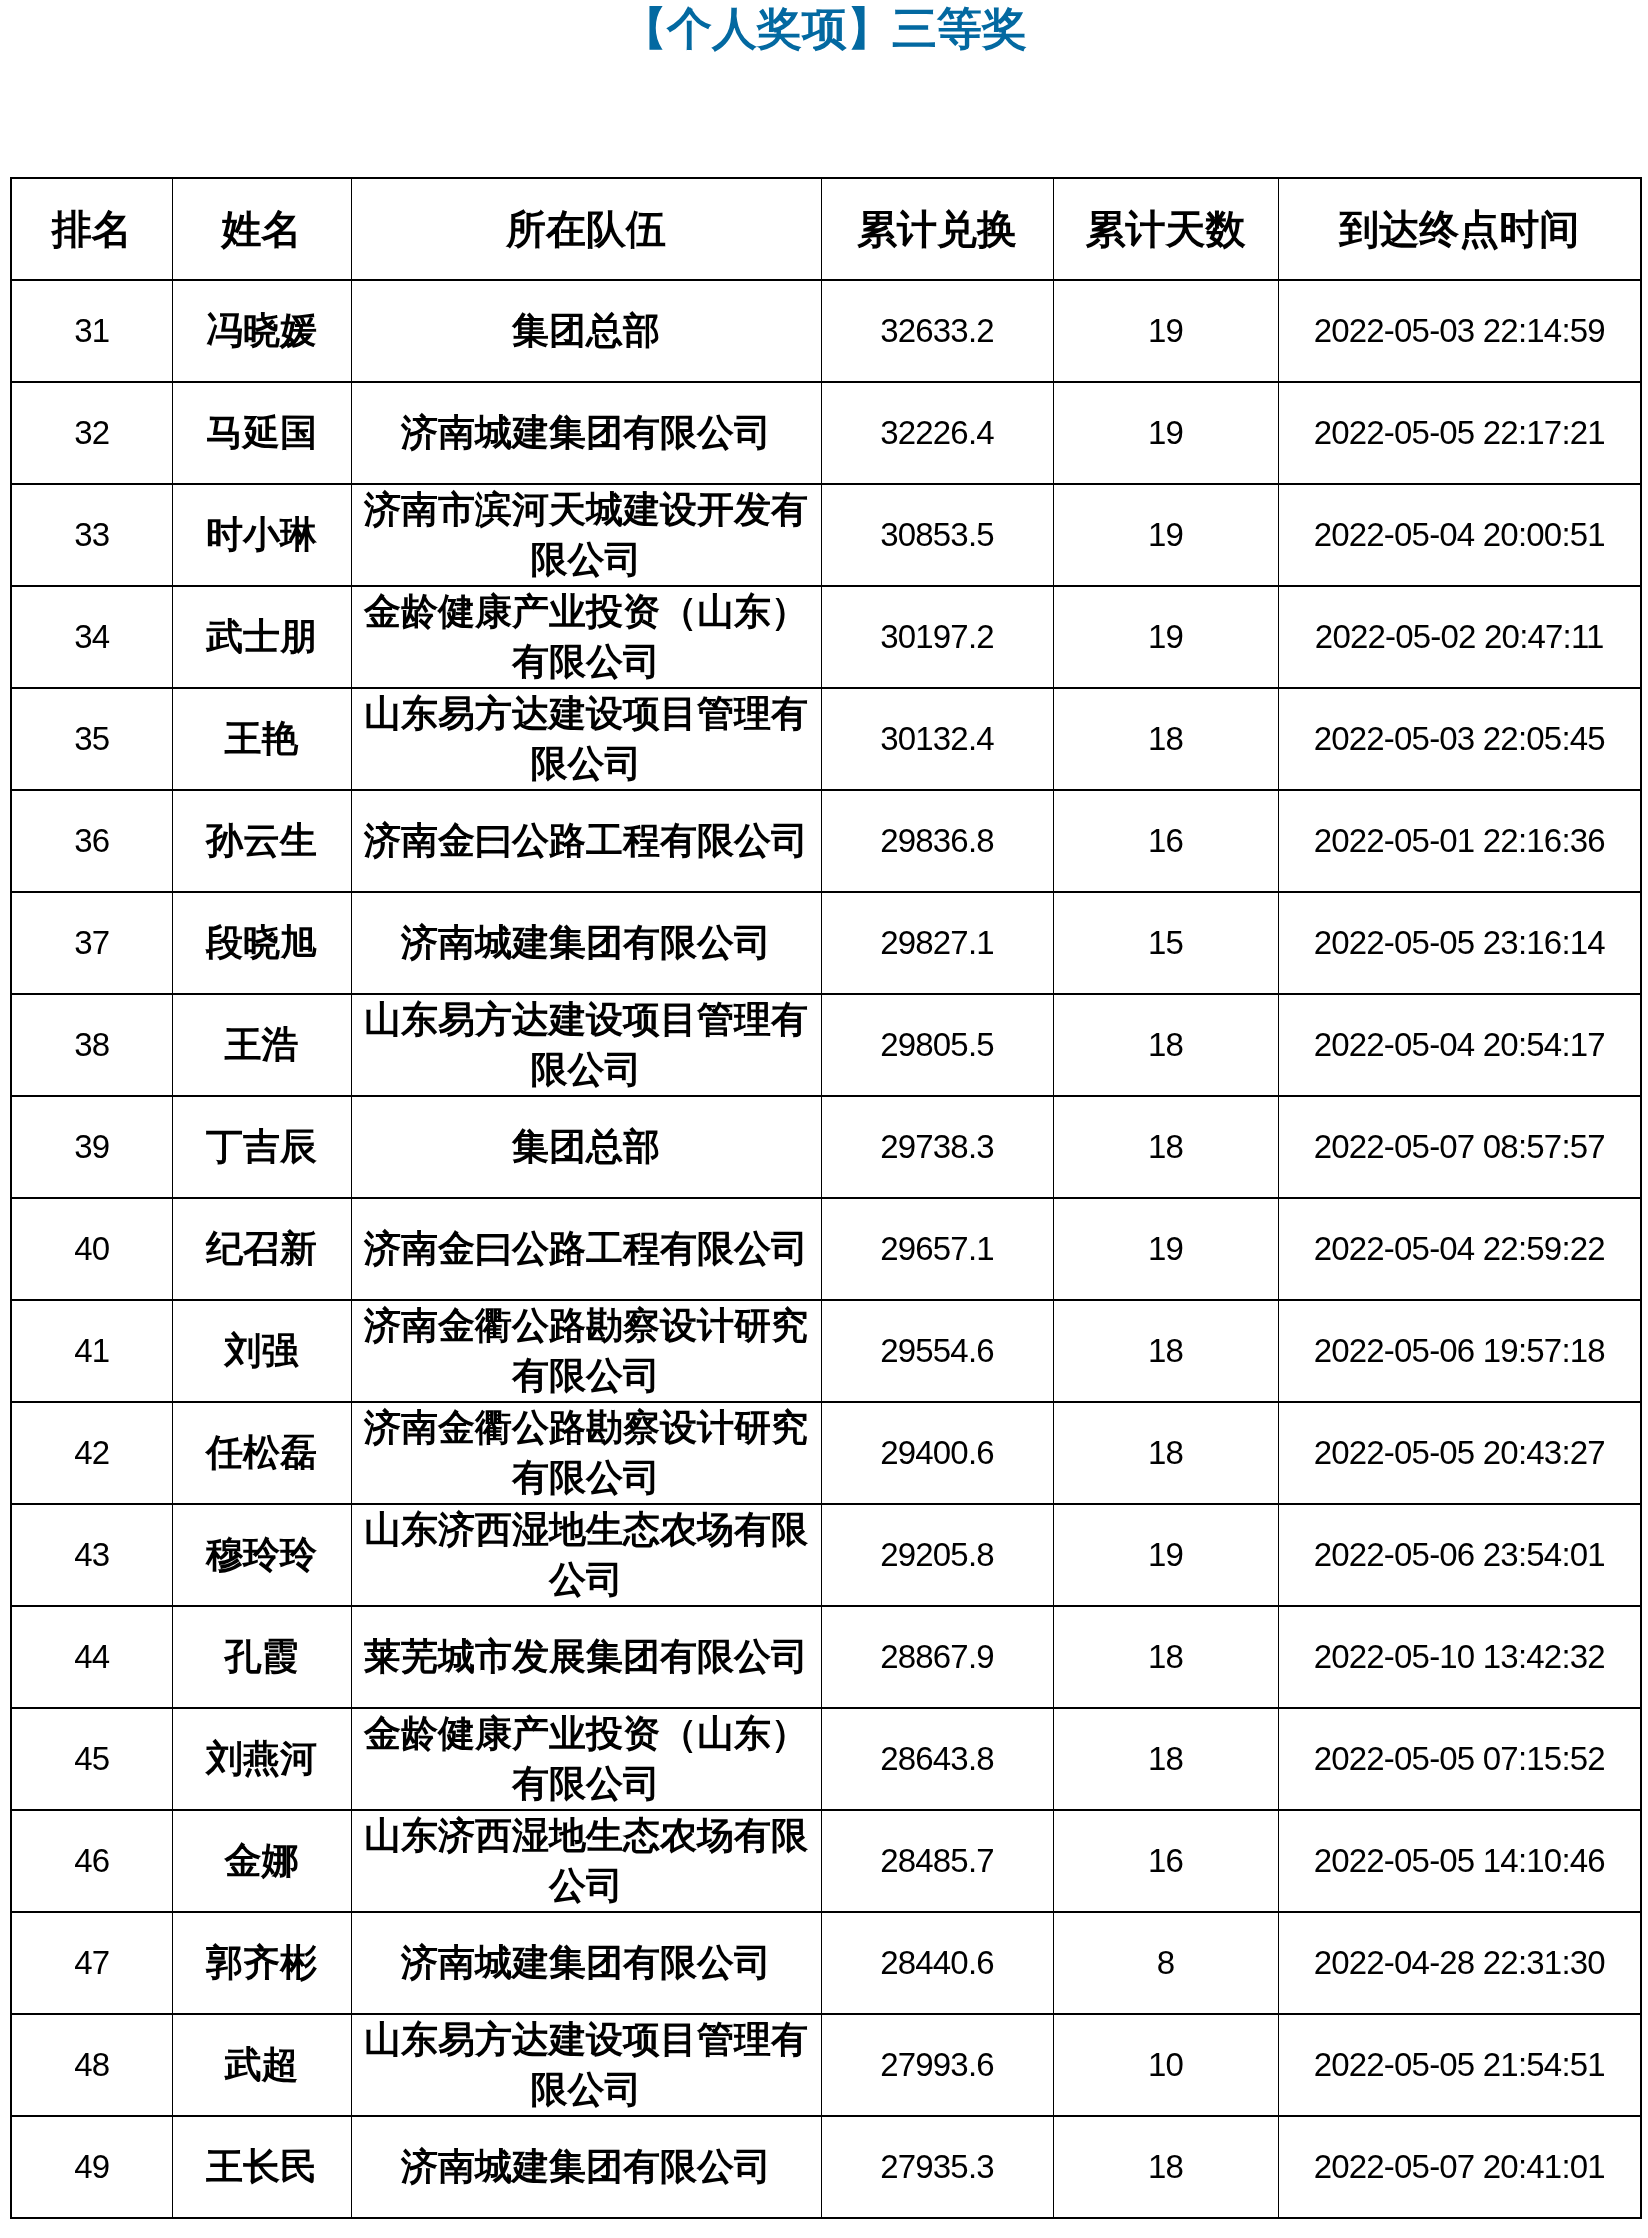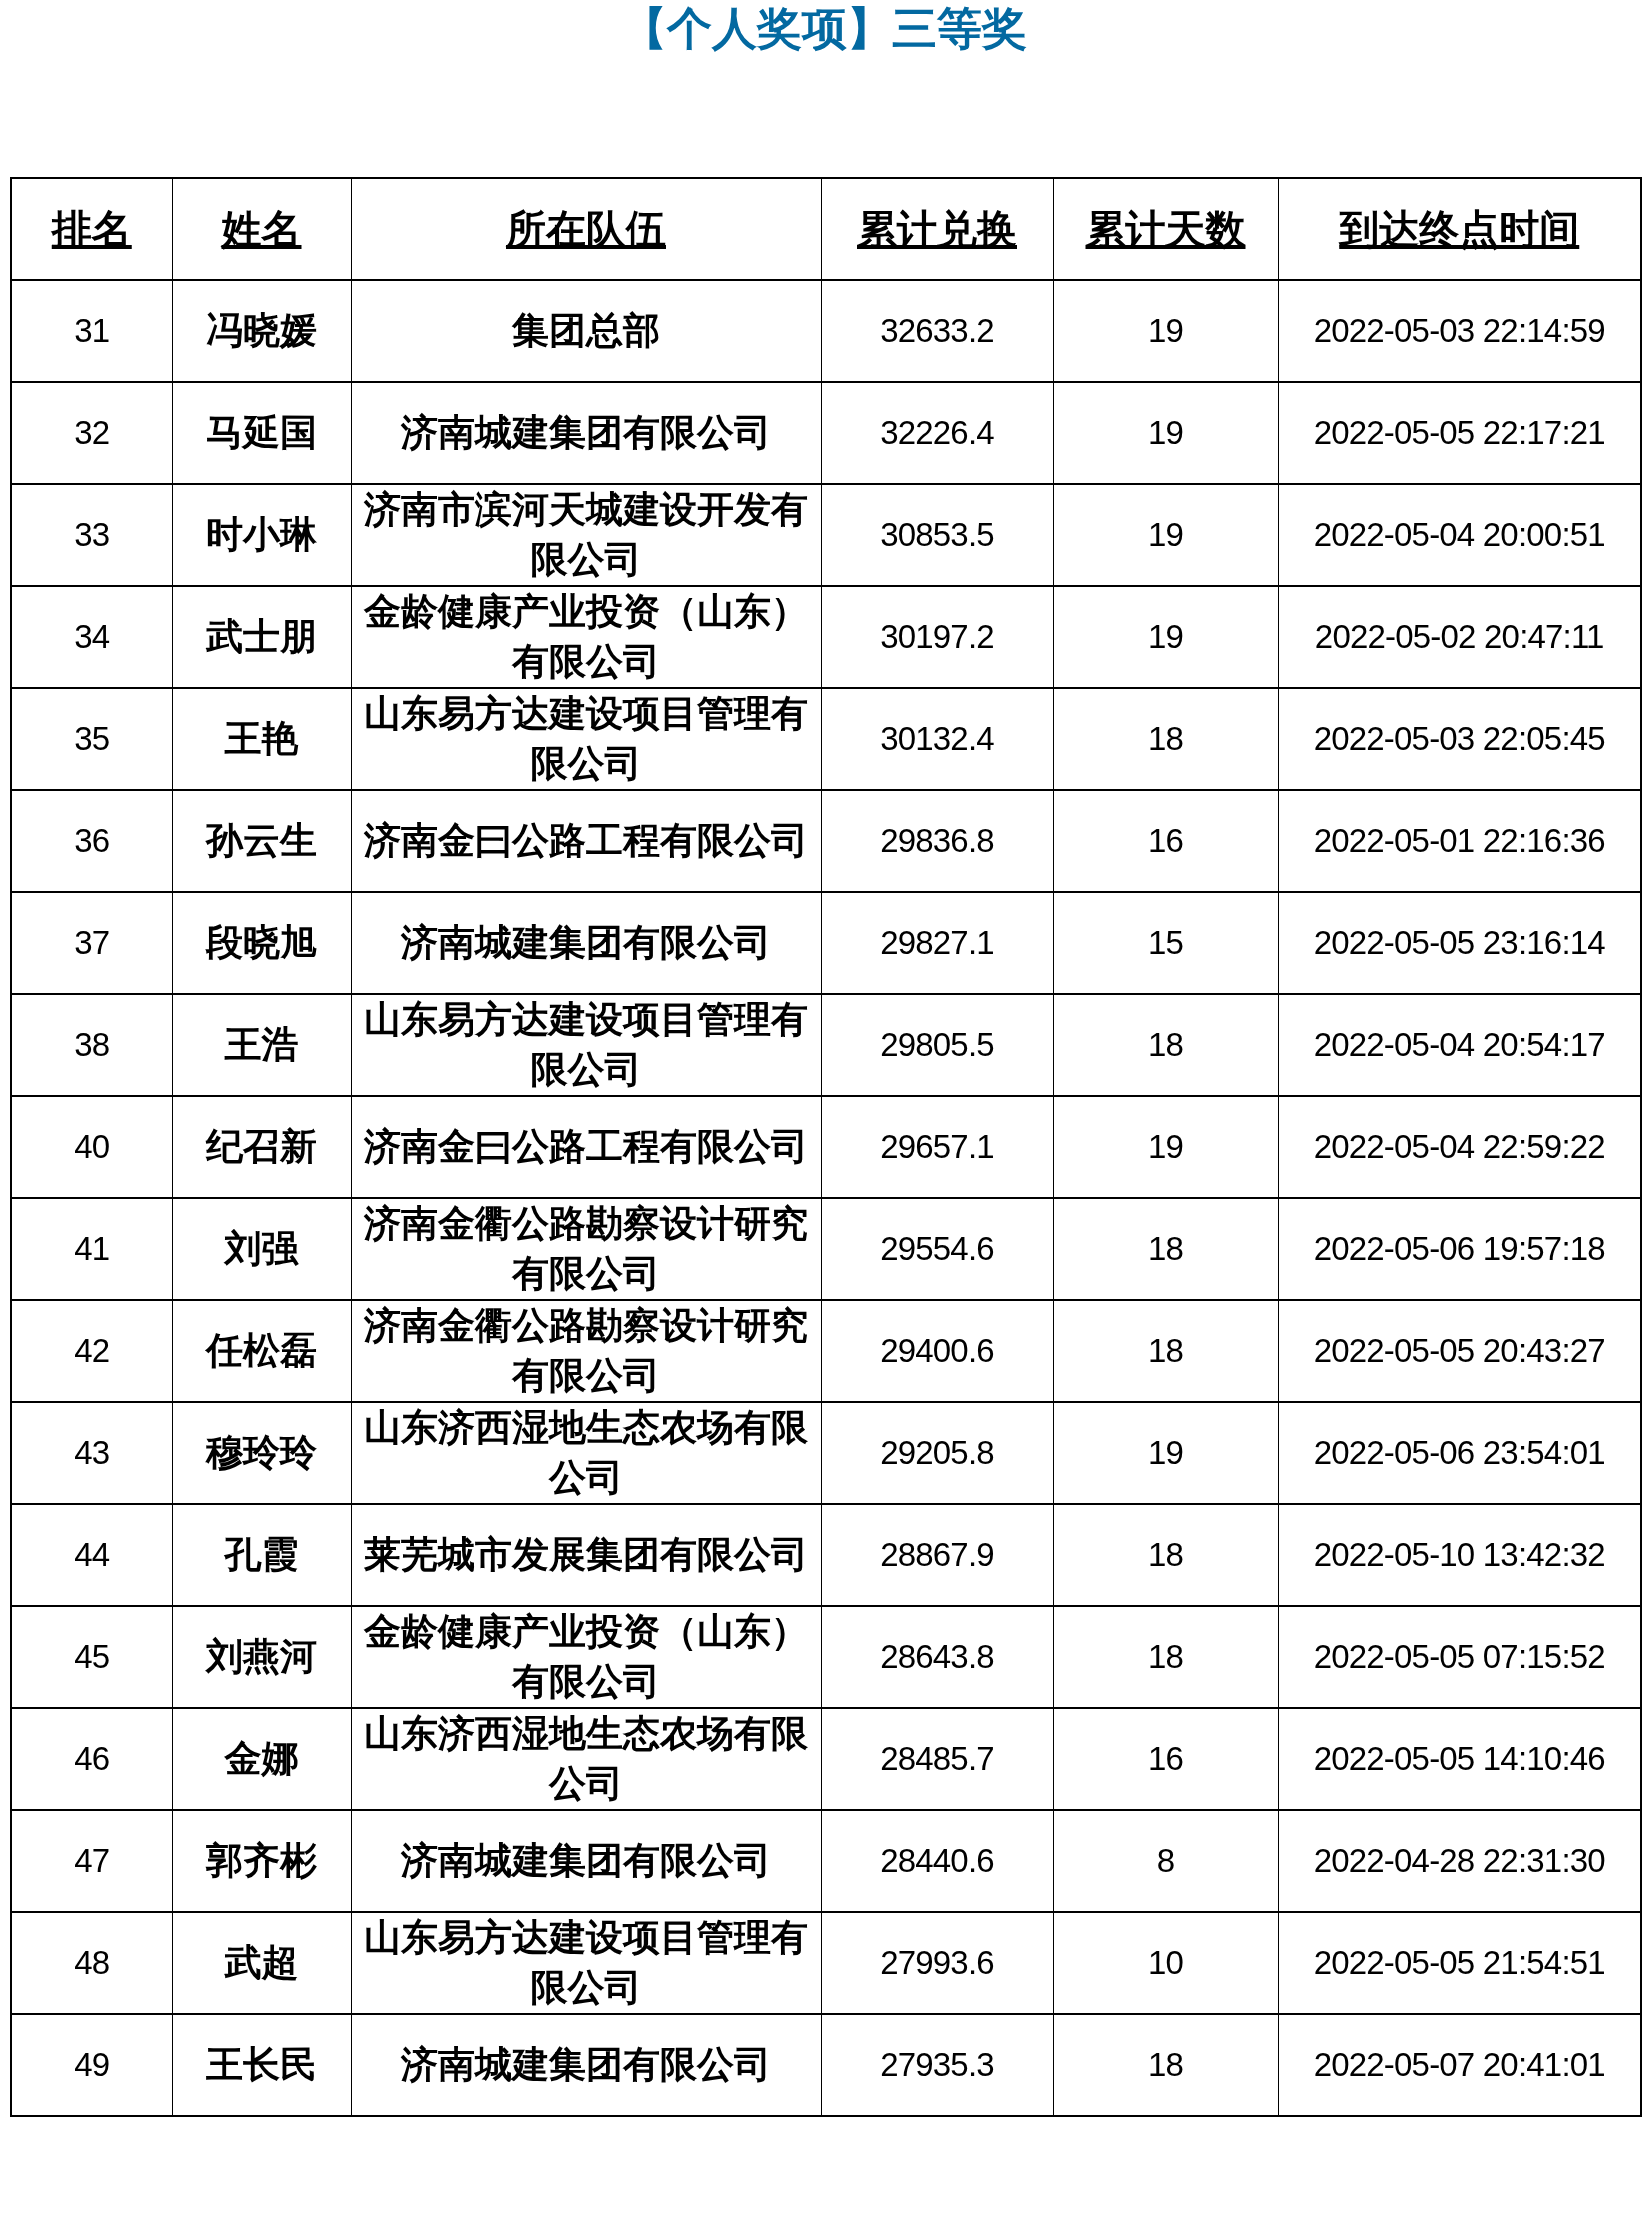--- a/index.html
+++ b/index.html
@@ -40,21 +40,20 @@
     vertical-align: middle;
     padding: 0;
     color: #000;
     overflow: hidden;
   }
   table.ranking tr { height: 102px; }
   table.ranking th {
     font-family: "Liberation Sans", "DejaVu Sans", sans-serif;
     font-weight: 700;
     font-size: 40px;
-    text-decoration: underline;
   }
   td.col-rank, td.col-points, td.col-days, td.col-finish {
     font-family: "Liberation Sans", "DejaVu Sans", sans-serif;
     font-weight: 400;
     font-size: 33px;
     letter-spacing: -0.8px;
   }
   td.col-name, td.col-team {
     font-family: "Liberation Serif", "DejaVu Serif", serif;
     font-weight: 700;
@@ -153,20 +152,28 @@
       <tr>
         <td class="col-rank">38</td>
         <td class="col-name">王浩</td>
         <td class="col-team">山东易方达建设项目管理有
 限公司</td>
         <td class="col-points">29805.5</td>
         <td class="col-days">18</td>
         <td class="col-finish">2022-05-04 20:54:17</td>
       </tr>
       <tr>
+        <td class="col-rank">39</td>
+        <td class="col-name">丁吉辰</td>
+        <td class="col-team">集团总部</td>
+        <td class="col-points">29738.3</td>
+        <td class="col-days">18</td>
+        <td class="col-finish">2022-05-07 08:57:57</td>
+      </tr>
+      <tr>
         <td class="col-rank">40</td>
         <td class="col-name">纪召新</td>
         <td class="col-team">济南金曰公路工程有限公司</td>
         <td class="col-points">29657.1</td>
         <td class="col-days">19</td>
         <td class="col-finish">2022-05-04 22:59:22</td>
       </tr>
       <tr>
         <td class="col-rank">41</td>
         <td class="col-name">刘强</td>

